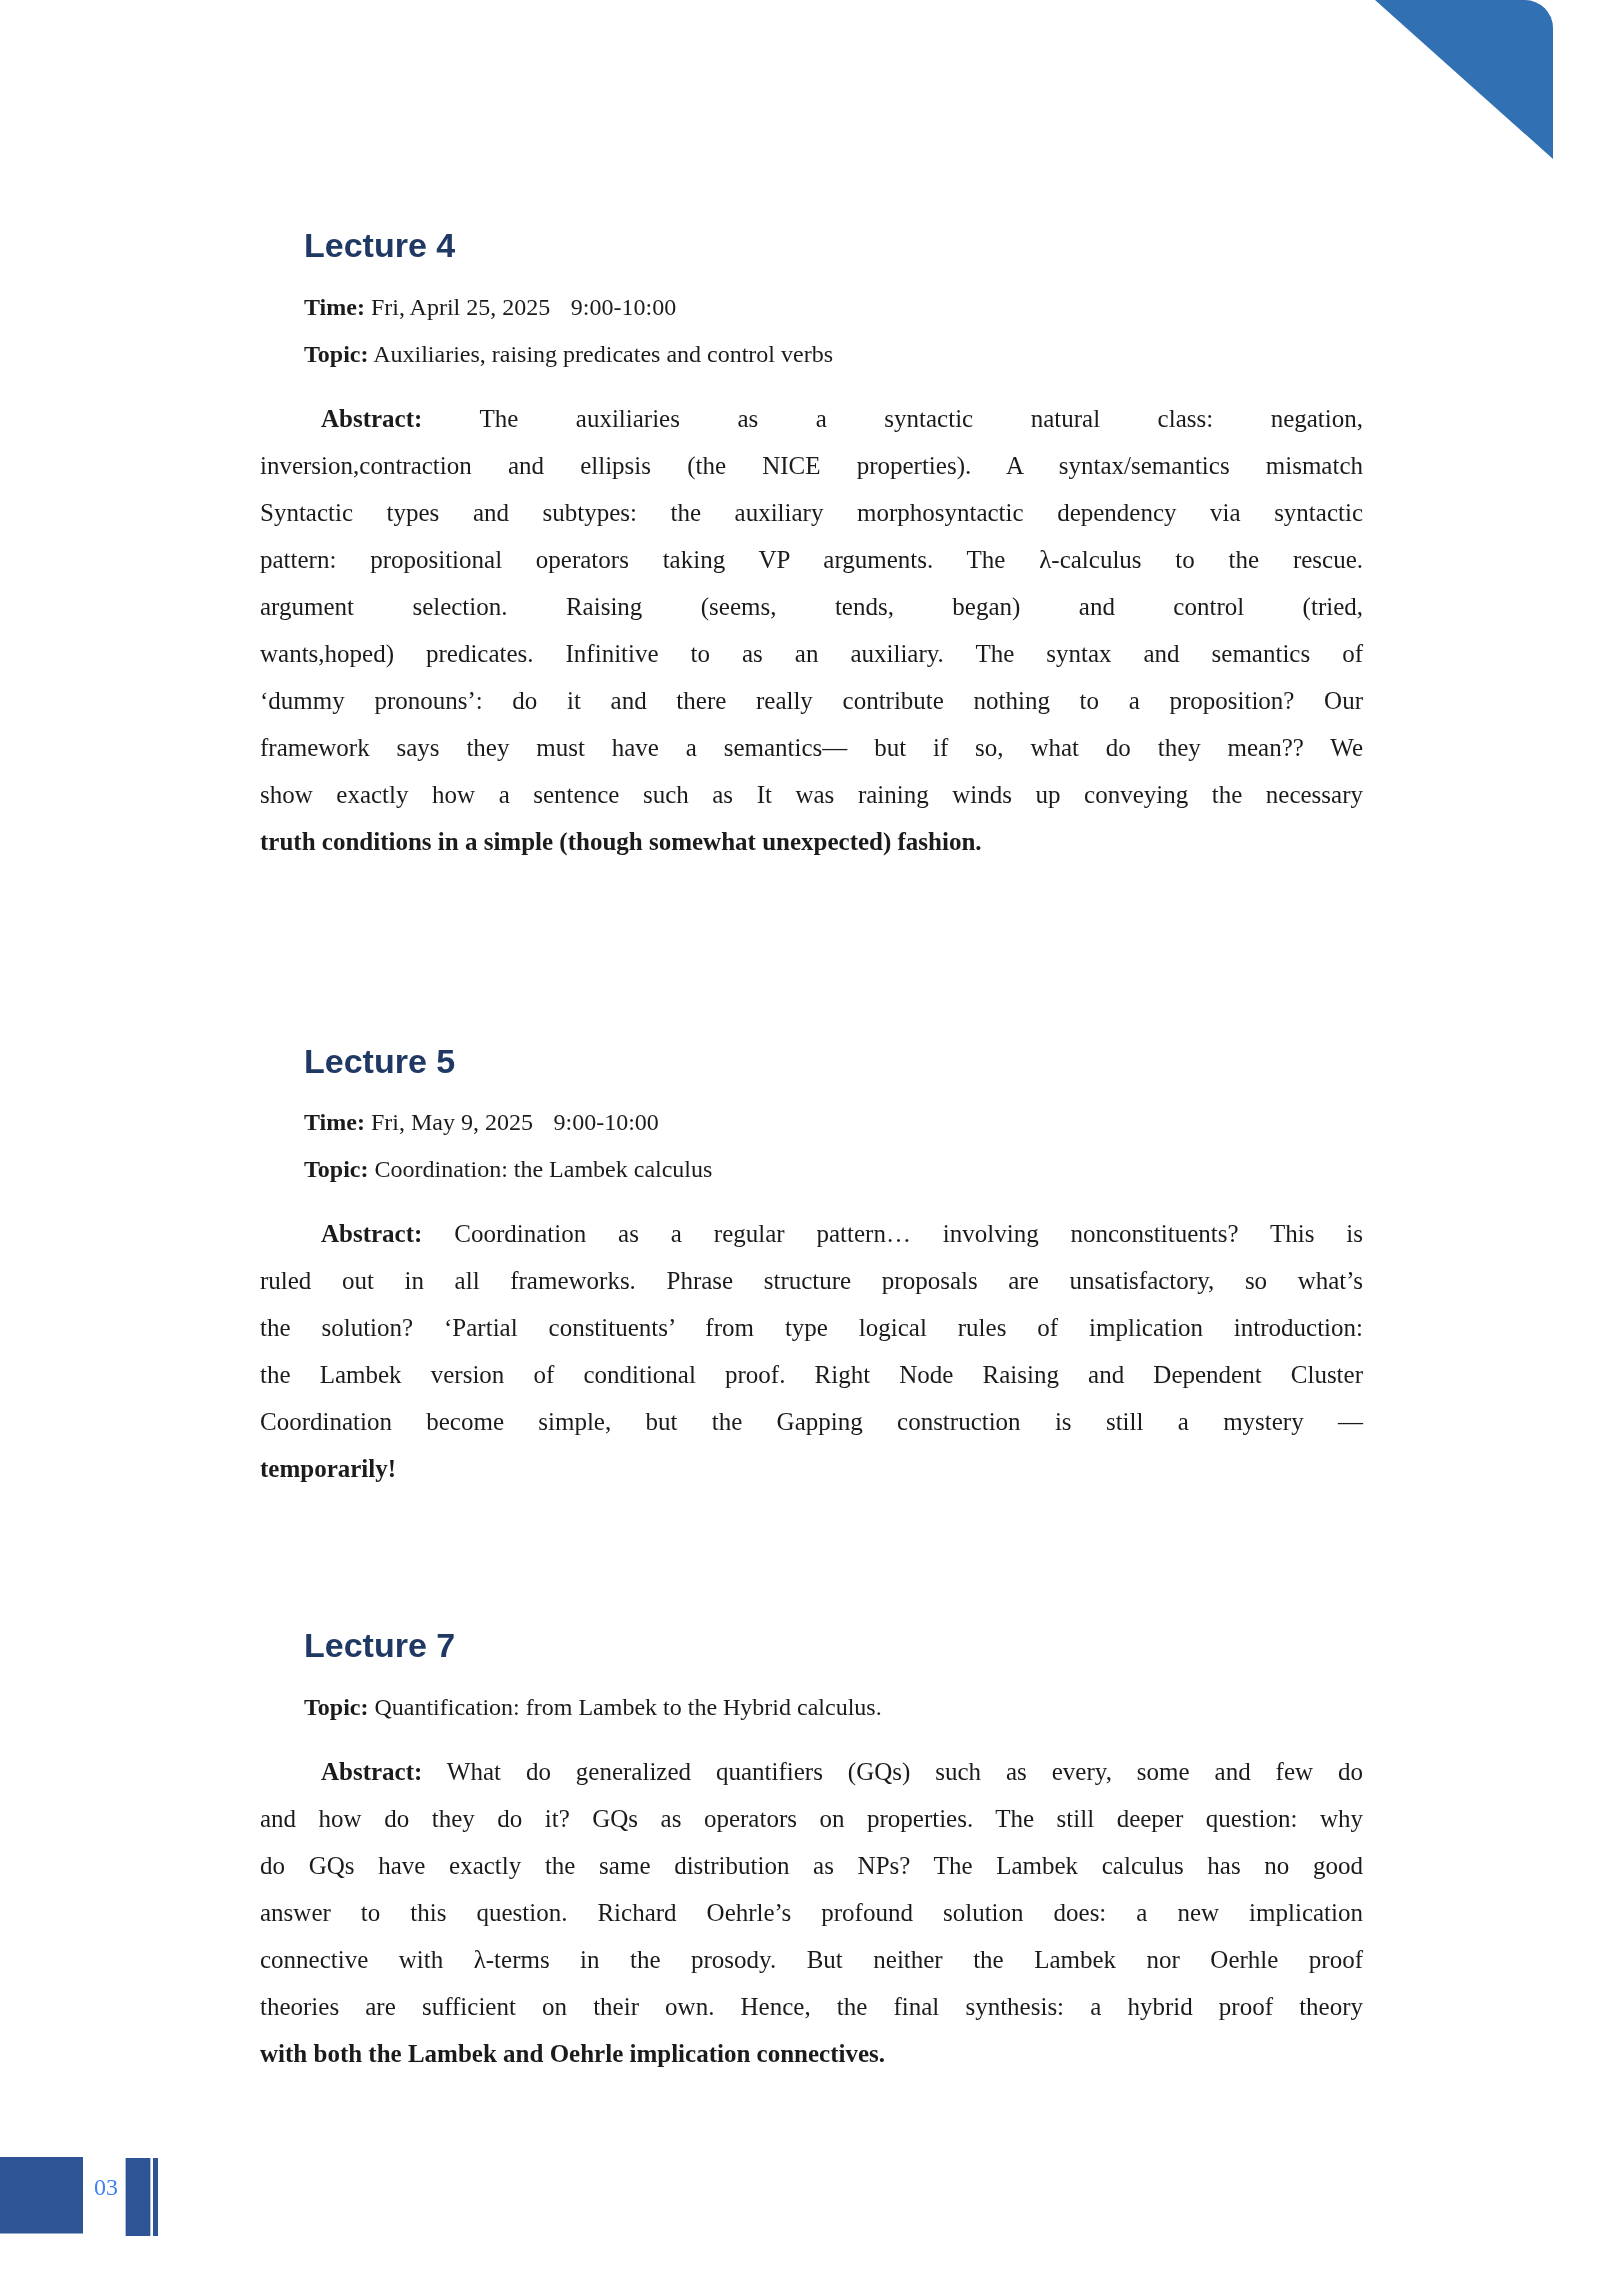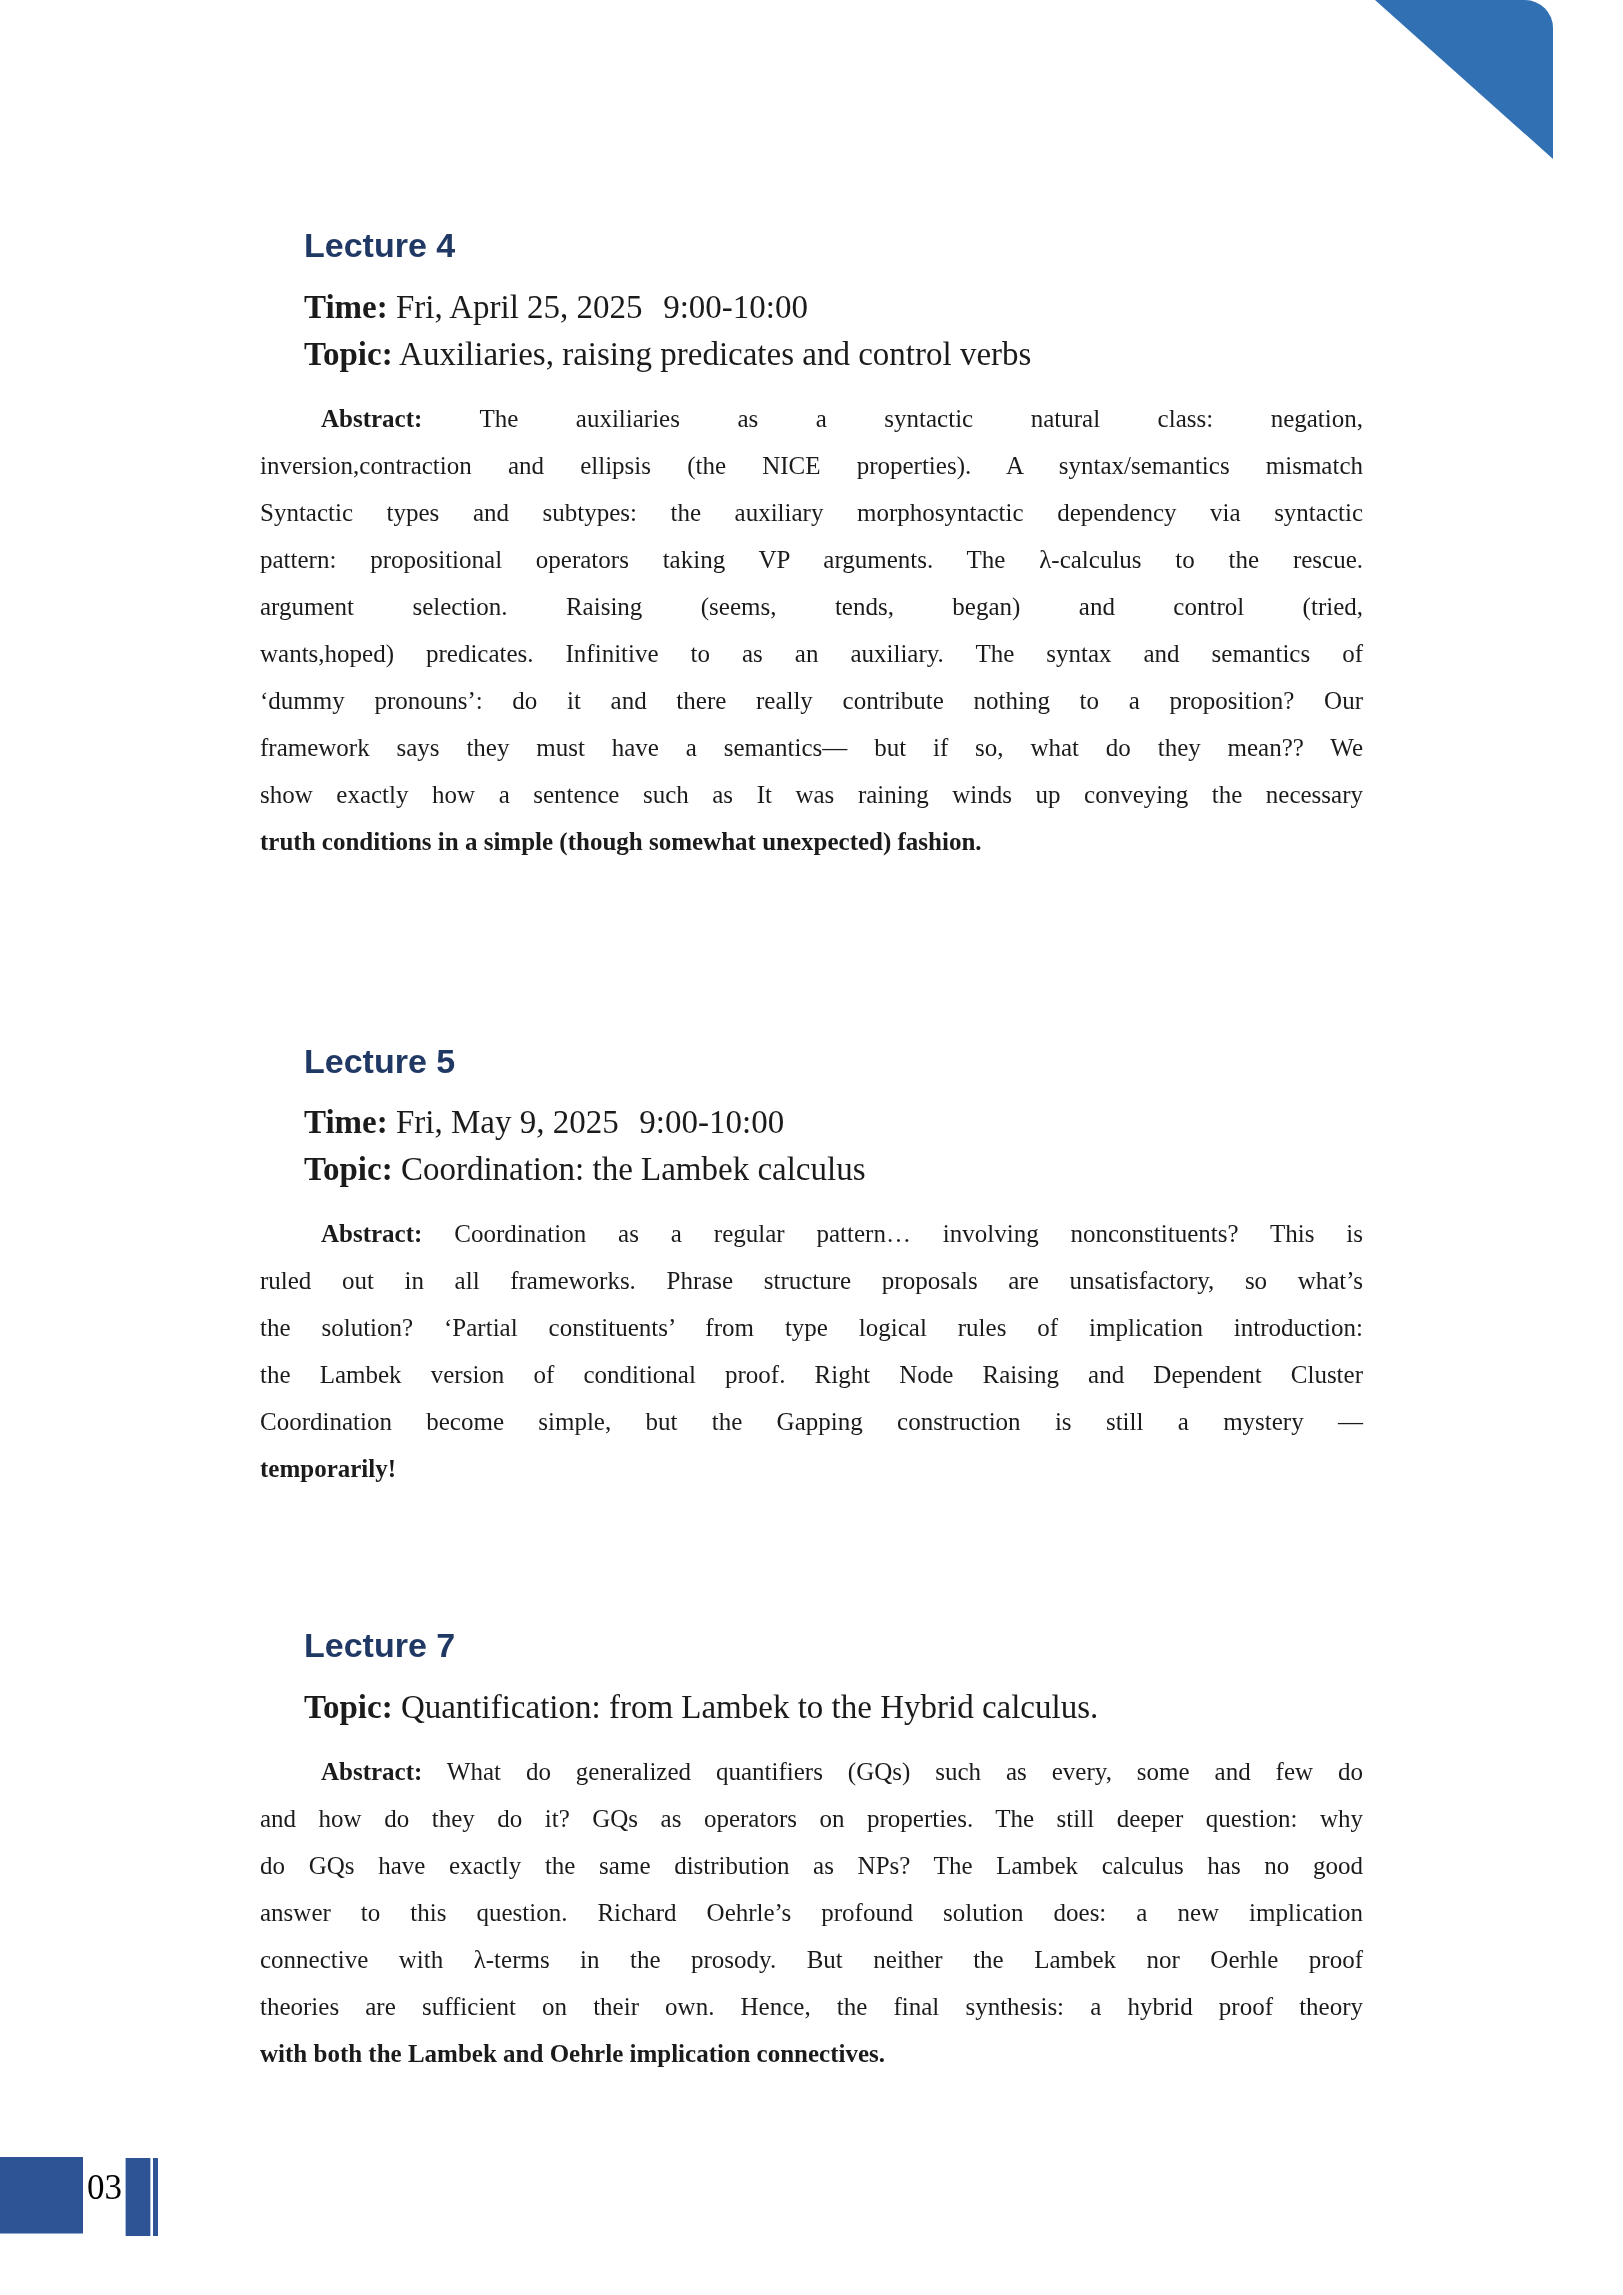--- a/index.html
+++ b/index.html
@@ -30,21 +30,21 @@
     font-weight:bold;
     font-size:34px; line-height:36px;
     color:#1F3864;
     margin:0 0 20.6px 0;
     padding-left:61px;
   }
   .sec-2 .lecture-title { margin-top:178px; }
   .sec-3 .lecture-title { margin-top:135px; }
   .meta {
     margin:0; padding-left:61px;
-    font-size:33px; line-height:47px;
+    font-size:24px; line-height:47px;
   }
   .lbl { font-weight:bold; }
   .clock { margin-left:20.6px; }
   .abstract { margin:17px; font-size:25px; }
   .abs-first {
     text-indent:61px;
     text-align:justify; text-align-last:justify;
     line-height:47px; font-size:25px;
   }
   .abs-line {
@@ -54,23 +54,23 @@
   .abs-line.last { text-align-last:auto;font-weight:bold; }
   
   .footer-block {
     position:absolute; left:0; top:2157px;
     width:83px; height:76px;
     background:#2F5496;
     border-bottom:1.6px solid #93a9cf;
   }
   .page-number {
     position:absolute; left:87px; top:2170px;
-    width:38px; 
-    font-size:35px; line-height:35px;
-    color:#000000;
+    width:38px; text-align:center;
+    font-size:24px; line-height:35px;
+    color:#3b82f6;
     font-family:"Liberation Serif", serif;
   }
   .footer-bar-medium {
     position:absolute; left:125px; top:2158px;
     width:24px; height:78px;
     background:#2F5496;
     border-left:0.8px solid #aebfdd; border-right:0.8px solid #aebfdd;
   }
   .footer-bar-thin {
     position:absolute; left:153px; top:2158px;

